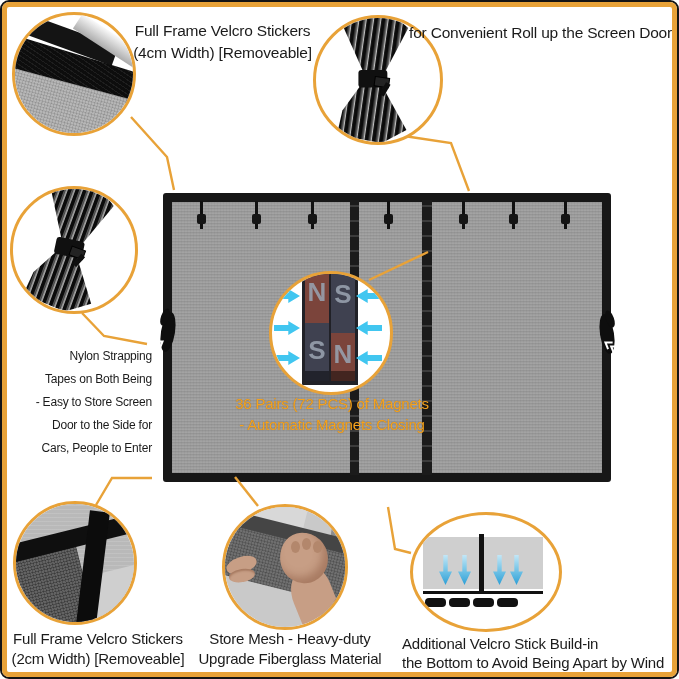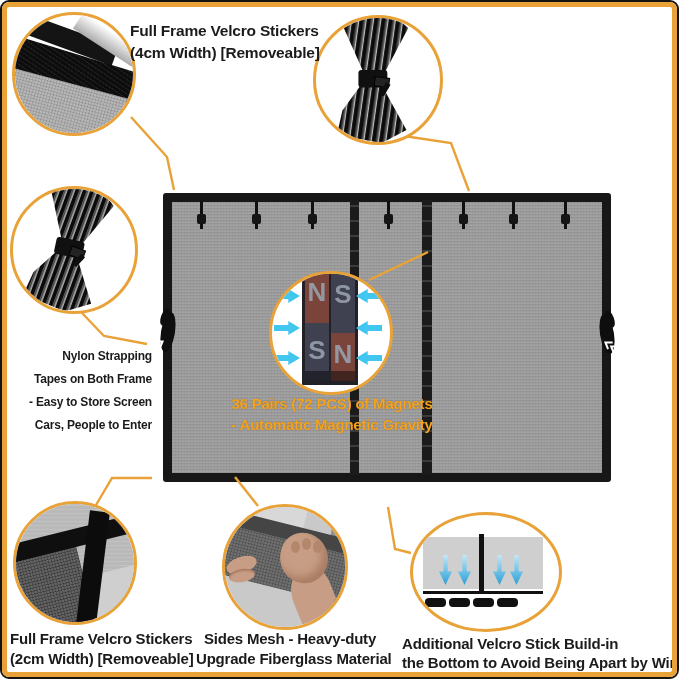--- a/index.html
+++ b/index.html
@@ -79,21 +79,21 @@
 
   
   .gr-panel{position:absolute;left:10px;top:22px;width:120px;height:52px;background:#cfcfcf;}
   .gr-div{position:absolute;left:66px;top:19px;width:5px;height:57px;background:#111;}
   .gr-line{position:absolute;left:10px;top:76px;width:120px;height:3px;background:#111;}
   .gr-dash{position:absolute;top:83px;width:21px;height:9px;border-radius:4px;background:#111;}
   .bl-arrow{position:absolute;width:13px;height:30px;background:linear-gradient(180deg,#c3e7f7 0%,#7cc8e9 45%,#2d9fd6 100%);
             clip-path:polygon(33% 0,67% 0,67% 55%,100% 55%,50% 100%,0 55%,33% 55%);}
 
   
-  .lbl{position:absolute;z-index:6;font-weight:bold;letter-spacing:-0.2px;}
+  .lbl{position:absolute;z-index:6;font-weight:normal;letter-spacing:-0.2px;}
   .lbl div{white-space:nowrap;}
   .t-tl{left:130px;top:20px;width:185px;text-align:center;font-size:15.5px;line-height:22px;}
   .t-tr{right:7px;top:21px;width:290px;text-align:right;font-size:15.5px;line-height:23px;}
   .t-lm{left:0;top:345px;width:152px;text-align:right;font-size:12px;line-height:23px;}
   .t-mag{left:226px;top:393px;width:212px;text-align:center;font-size:15px;line-height:21px;color:#F5A21D;
          text-shadow:0 0 1px rgba(70,45,0,.45);z-index:6;}
   .t-bl{left:10px;top:629px;width:176px;text-align:center;font-size:15px;line-height:19.5px;}
   .t-bm{left:196px;top:629px;width:188px;text-align:center;font-size:15px;line-height:19.5px;}
   .t-br{left:402px;top:634px;width:272px;text-align:left;font-size:15px;line-height:19px;}
 
@@ -248,37 +248,39 @@
     <div class="gr-dash" style="left:36px"></div>
     <div class="gr-dash" style="left:60px"></div>
     <div class="gr-dash" style="left:84px"></div>
   </div>
 
   <div class="lbl t-tl">
     <div>Full Frame Velcro Stickers</div>
     <div>(4cm Width) [Removeable]</div>
   </div>
   <div class="lbl t-tr">
+    <div>for Convenient Roll up the Screen Door</div>
   </div>
   <div class="lbl t-lm">
     <div>Nylon Strapping</div>
-    <div>Tapes on Both Frame</div>
+    <div>Tapes on Both Being</div>
     <div>- Easy to Store Screen</div>
+    <div>Door to the Side for</div>
     <div>Cars, People to Enter</div>
   </div>
   <div class="lbl t-mag">
     <div>36 Pairs (72 PCS) of Magnets</div>
-    <div>- Automatic Magnetic Gravity</div>
+    <div>- Automatic Magnets Closing</div>
   </div>
   <div class="lbl t-bl">
     <div>Full Frame Velcro Stickers</div>
     <div>(2cm Width) [Removeable]</div>
   </div>
   <div class="lbl t-bm">
-    <div>Sides Mesh - Heavy-duty</div>
+    <div>Store Mesh - Heavy-duty</div>
     <div>Upgrade Fiberglass Material</div>
   </div>
   <div class="lbl t-br">
     <div>Additional Velcro Stick Build-in</div>
     <div>the Bottom to Avoid Being Apart by Wind</div>
   </div>
 
   <div class="frame-black"></div>
   <div class="frame-orange"></div>
 </div>

